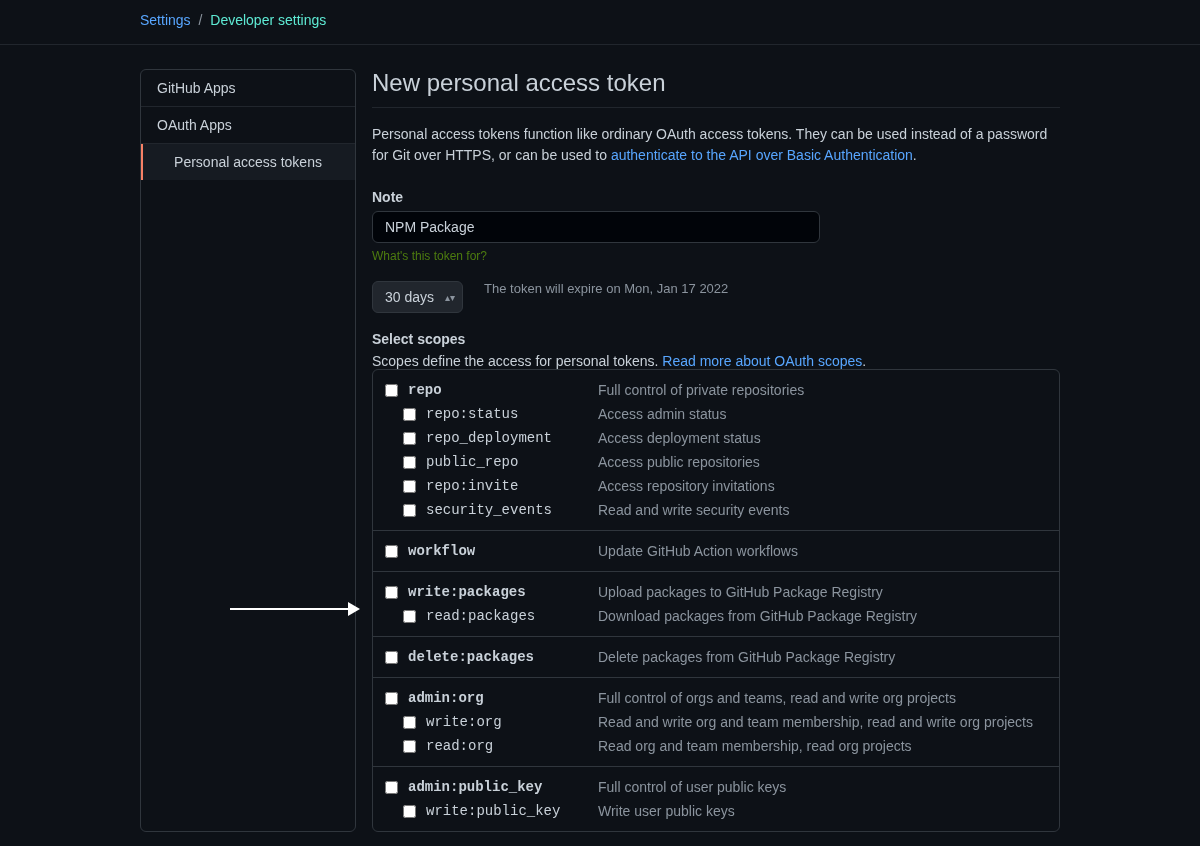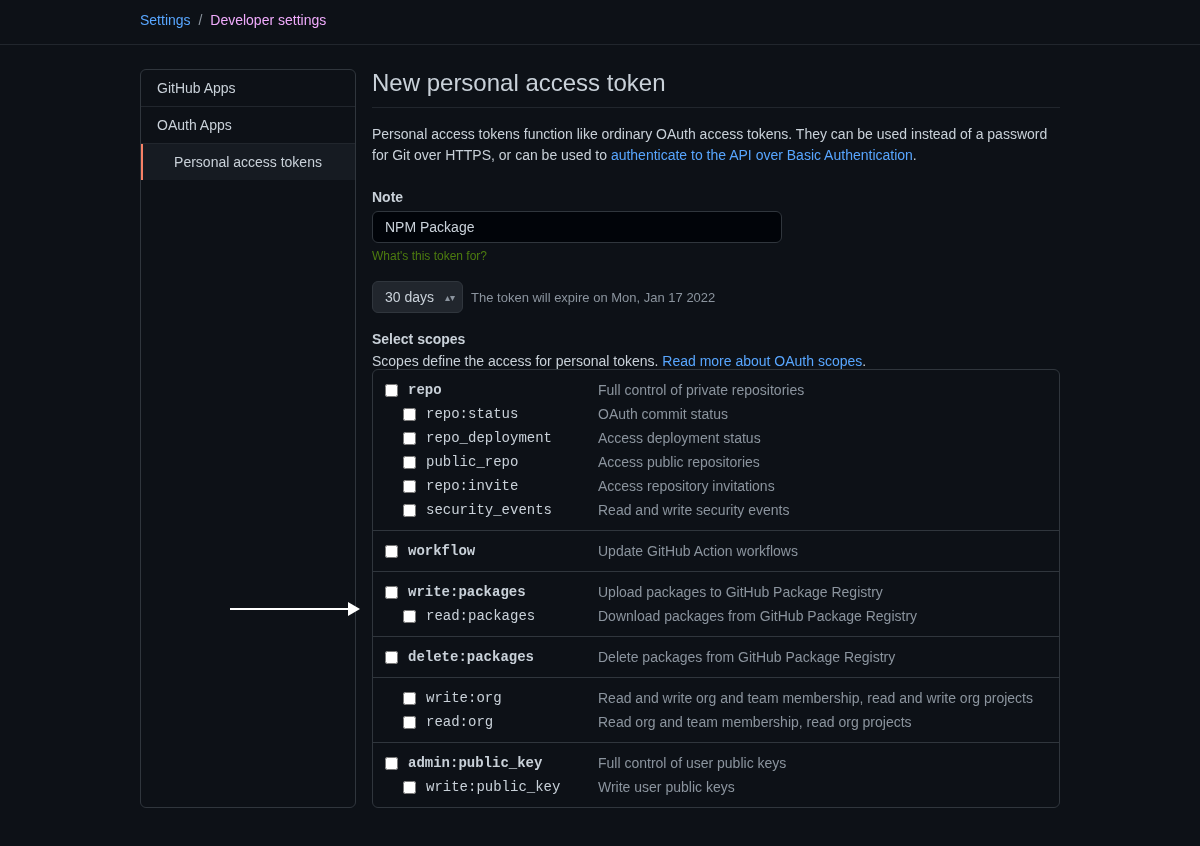--- a/index.html
+++ b/index.html
@@ -13,21 +13,21 @@
 .topbar {
   border-bottom: 1px solid #21262d;
   height: 45px;
 }
 .breadcrumb {
   padding: 12px 0 12px 140px;
   font-size: 14px;
 }
 .breadcrumb a { color: #58a6ff; text-decoration: none; }
 .breadcrumb .sep { color: #8b949e; margin: 0 4px; }
-.breadcrumb .cur { color: #f0abfc; }
+.breadcrumb .cur { color: #5eead4; }
 .container {
   display: flex;
   padding: 24px 140px 0 140px;
   gap: 16px;
 }
 .sidebar {
   width: 216px;
   flex-shrink: 0;
   border: 1px solid #30363d;
   border-radius: 6px;
@@ -52,31 +52,31 @@
   font-weight: 400;
   color: #c9d1d9;
   padding-bottom: 10px;
   border-bottom: 1px solid #21262d;
   margin-bottom: 16px;
 }
 .desc { color: #c9d1d9; margin-bottom: 23px; line-height: 1.5; }
 .desc a { color: #58a6ff; text-decoration: none; }
 label.fld { display: block; font-weight: 600; margin-bottom: 6px; color: #c9d1d9; }
 .note-input {
-  width: 410px;
+  width: 448px;
   background: #010409;
   border: 1px solid #30363d;
   border-radius: 6px;
   padding: 7px 12px;
   color: #c9d1d9;
   font-size: 14px;
   margin-bottom: 6px;
 }
 .hint { color: #4d7c0f; font-size: 12px; margin-bottom: 18px; }
-.exp-row { display: flex; align-items: center; gap: 8px; margin-bottom: 18px; }
+.exp-row { display: flex; align-items: flex-start; gap: 21px; margin-bottom: 18px; }
 .select-wrap {
   position: relative;
   display: inline-block;
 }
 .select-btn {
   background: #21262d;
   border: 1px solid #30363d;
   border-radius: 6px;
   padding: 7px 28px 7px 12px;
   color: #c9d1d9;
@@ -194,21 +194,21 @@
     <div class="scopes-box" id="scopes-box">
         <div class="scope-group">
           <div class="scope-row">
             <input type="checkbox" style="">
             <span class="scope-name">repo</span>
             <span class="scope-desc">Full control of private repositories</span>
           </div>
           <div class="scope-row child">
             <input type="checkbox" style="">
             <span class="scope-name">repo:status</span>
-            <span class="scope-desc">OAuth commit status</span>
+            <span class="scope-desc">Access admin status</span>
           </div>
           <div class="scope-row child">
             <input type="checkbox" style="">
             <span class="scope-name">repo_deployment</span>
             <span class="scope-desc">Access deployment status</span>
           </div>
           <div class="scope-row child">
             <input type="checkbox" style="">
             <span class="scope-name">public_repo</span>
             <span class="scope-desc">Access public repositories</span>
@@ -244,20 +244,25 @@
           </div>
         </div>
         <div class="scope-group">
           <div class="scope-row">
             <input type="checkbox" style="">
             <span class="scope-name">delete:packages</span>
             <span class="scope-desc">Delete packages from GitHub Package Registry</span>
           </div>
         </div>
         <div class="scope-group">
+          <div class="scope-row">
+            <input type="checkbox" style="">
+            <span class="scope-name">admin:org</span>
+            <span class="scope-desc">Full control of orgs and teams, read and write org projects</span>
+          </div>
           <div class="scope-row child">
             <input type="checkbox" style="">
             <span class="scope-name">write:org</span>
             <span class="scope-desc">Read and write org and team membership, read and write org projects</span>
           </div>
           <div class="scope-row child">
             <input type="checkbox" style="">
             <span class="scope-name">read:org</span>
             <span class="scope-desc">Read org and team membership, read org projects</span>
           </div>

